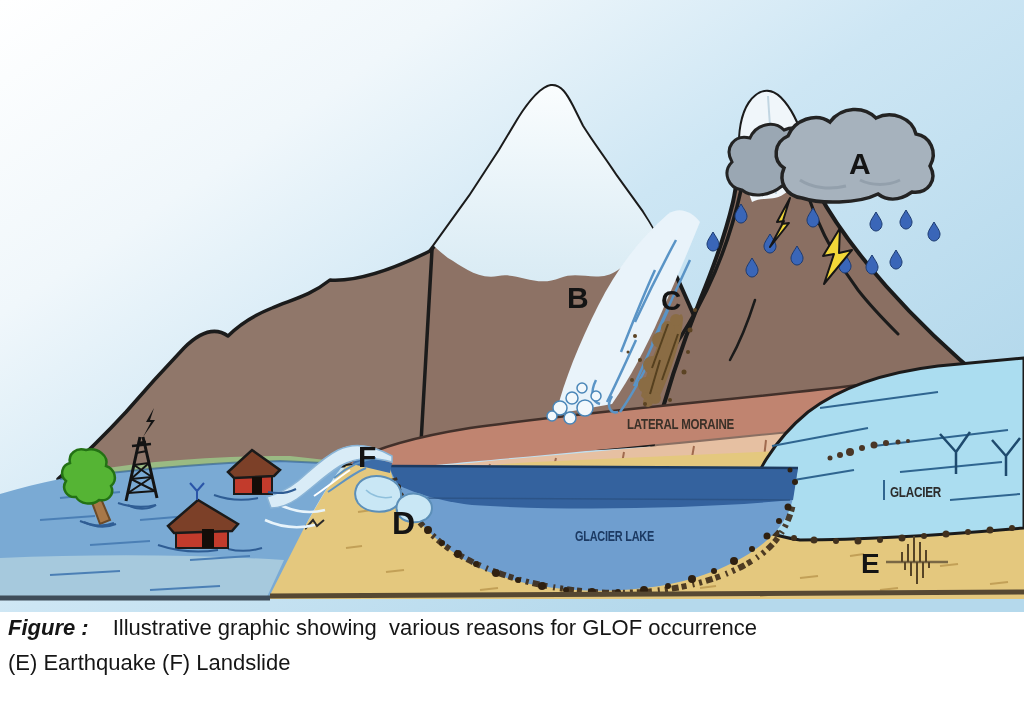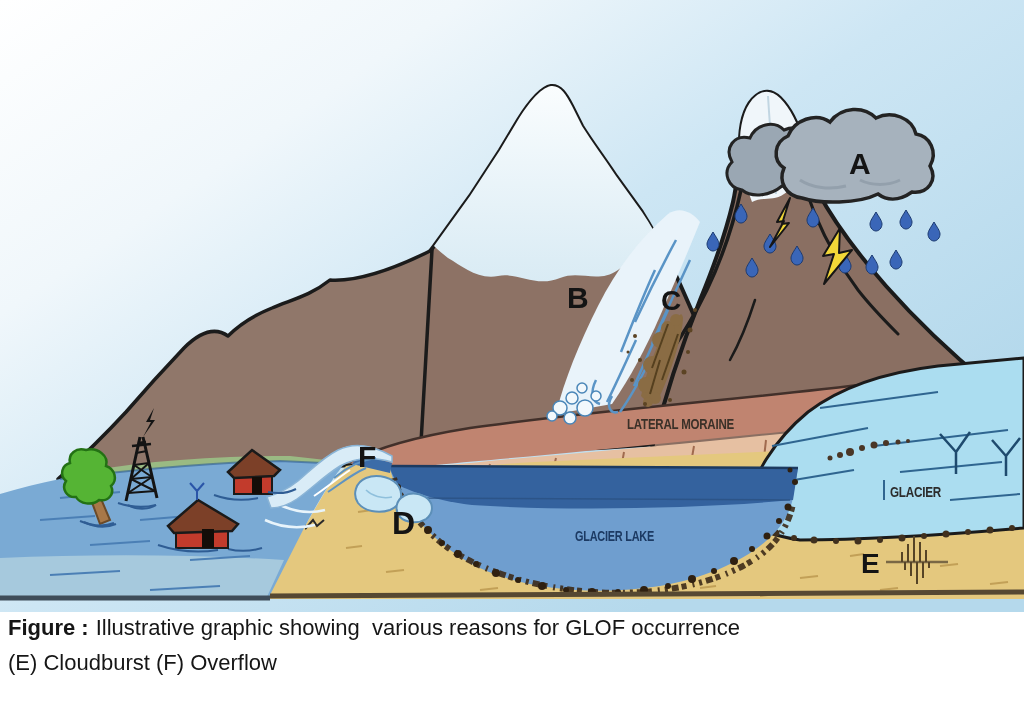--- a/index.html
+++ b/index.html
@@ -2,22 +2,22 @@
 <html><head>
 <meta charset="utf-8">
 <style>
   html,body{margin:0;padding:0;background:#ffffff;}
   .page{position:relative;width:1024px;height:722px;background:#ffffff;overflow:hidden;
         font-family:"Liberation Sans",sans-serif;}
   .art{position:absolute;top:0;left:0;}
   .caption{position:absolute;left:8px;top:610px;width:1010px;
            font-size:22px;line-height:35px;color:#161616;}
   .cap-line{white-space:pre-wrap;}
-  .cap-b{font-weight:bold;}
-  .cap-rest{margin-left:7px;}
+  .cap-b{font-weight:bold;font-style:italic;}
+  .cap-rest{margin-left:24px;}
   svg text{font-family:"Liberation Sans",sans-serif;}
   .marker{font-weight:bold;fill:#141414;}
   .terrain{font-weight:bold;letter-spacing:-0.3px;}
 </style>
 </head>
 <body>
 
 <div class="page">
 <svg class="art" width="1024" height="612" viewBox="0 0 1024 612">
   <defs>
@@ -359,15 +359,15 @@
   <text class="marker" x="849" y="174" font-size="30">A</text>
   <text class="marker" x="567" y="308" font-size="30">B</text>
   <text class="marker" x="661" y="310" font-size="28">C</text>
   <text class="marker" x="392" y="534" font-size="32">D</text>
   <text class="marker" x="861" y="573" font-size="28">E</text>
   <text class="marker" x="358" y="467" font-size="30">F</text>
 </svg>
 
 <div class="caption">
   <div class="cap-line"><span class="cap-b">Figure :</span><span class="cap-rest">Illustrative graphic showing  various reasons for GLOF occurrence</span></div>
-  <div class="cap-line">(E) Cloudburst (F) Overflow</div>
+  <div class="cap-line">(E) Earthquake (F) Landslide</div>
 </div>
 </div>
 
 </body></html>

